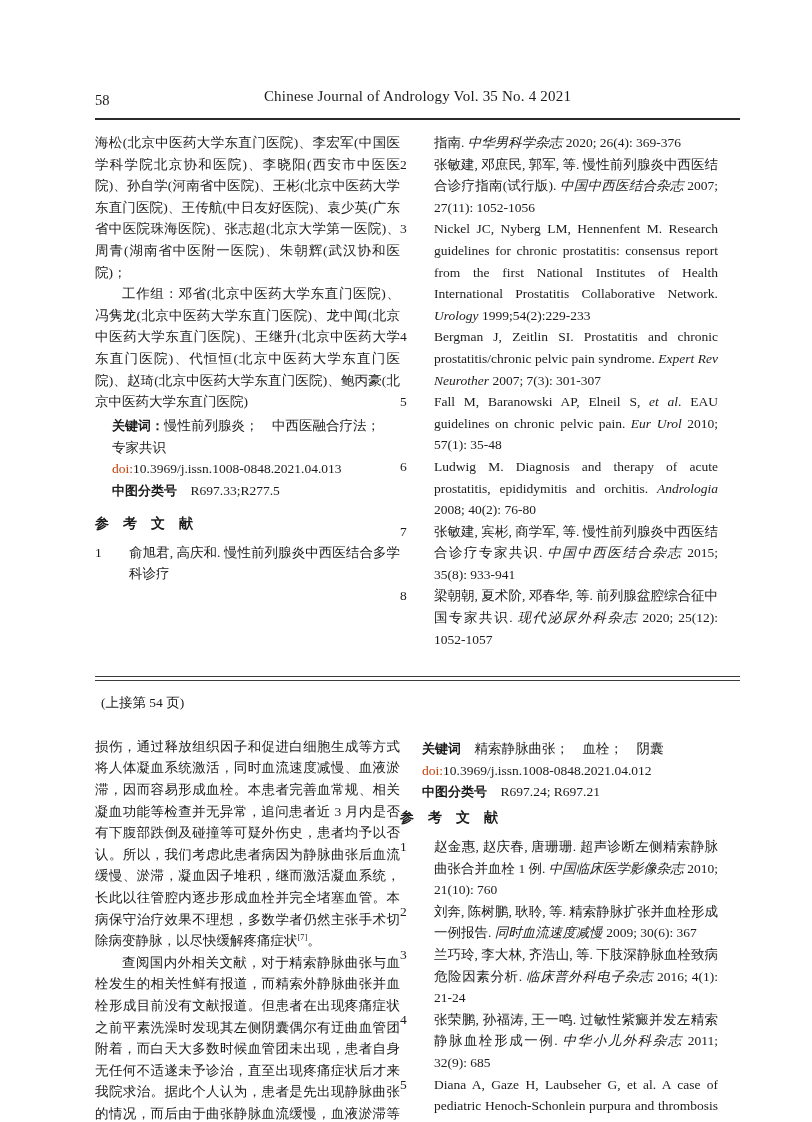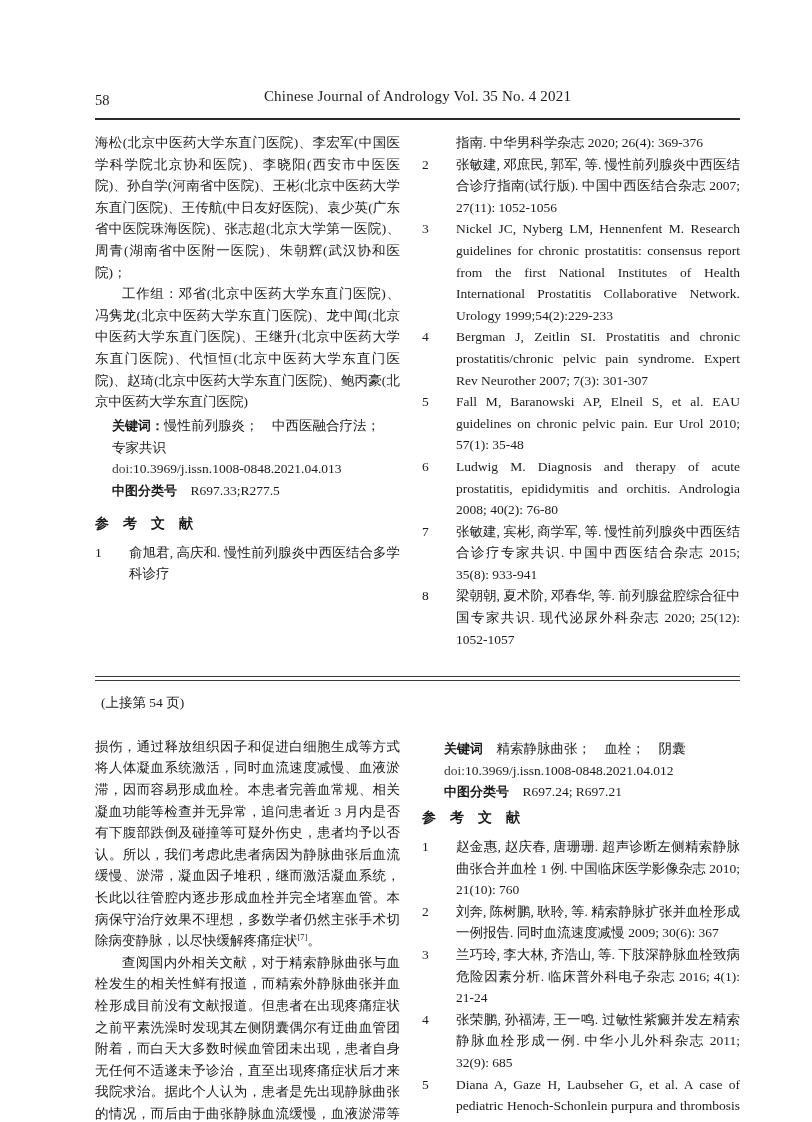--- a/index.html
+++ b/index.html
@@ -8,39 +8,39 @@
     padding:88px 72px 0 95px;background:#fff;overflow:hidden;
     font-family:"Liberation Serif","DejaVu Serif",serif;
     color:#1b1b1b;font-size:13.5px;
   }
   
   .page-header{position:relative;height:22px;}
   .page-num{position:absolute;left:0;top:4px;font-size:14.5px;}
   .journal-title{display:block;text-align:center;font-size:15px;letter-spacing:.2px;}
   .header-rule{border:none;border-top:2px solid #2b2b2b;margin:8px 0 0 0;}
   
-  .cols{display:flex;gap:22px;margin-top:12px;}
+  .cols{display:flex;margin-top:12px;}
   .col-l{width:305px;flex:none;}
   .col-r{width:318px;flex:none;}
   p{margin:0;text-align:justify;line-height:1.6;}
   .indent{text-indent:2em;}
   
   .meta{padding-left:17px;margin-top:2px;}
   .meta p{text-align:left;line-height:1.6;}
   .lbl{font-family:"Liberation Sans","DejaVu Sans",sans-serif;font-weight:700;font-size:13px;text-align:center;}
-  .doi-lbl{color:#404040;}
+  .doi-lbl{color:#c2410c;}
   .ref-heading{
     font-family:"Liberation Sans","DejaVu Sans",sans-serif;font-weight:700;
     text-align:left;font-size:14px;margin:13px 0 9px 0;
   }
   
   .ref{display:flex;line-height:1.6;}
   .ref-num{width:34px;flex:none;}
   .ref-body{flex:1;text-align:justify;}
-  .it{}
+  .it{font-style:italic;}
   sup{font-size:.62em;line-height:0;}
   
   .divider{margin-top:26px;height:3px;border-top:1px solid #3a3a3a;border-bottom:1px solid #3a3a3a;}
   .cont-note{margin:11px 0 0 6px;text-align:left;}
   .bottom{margin-top:22px;}
   .meta-r{padding-left:22px;}
   .mt6{margin-top:6px;}
 </style>
 </head>
 <body>

